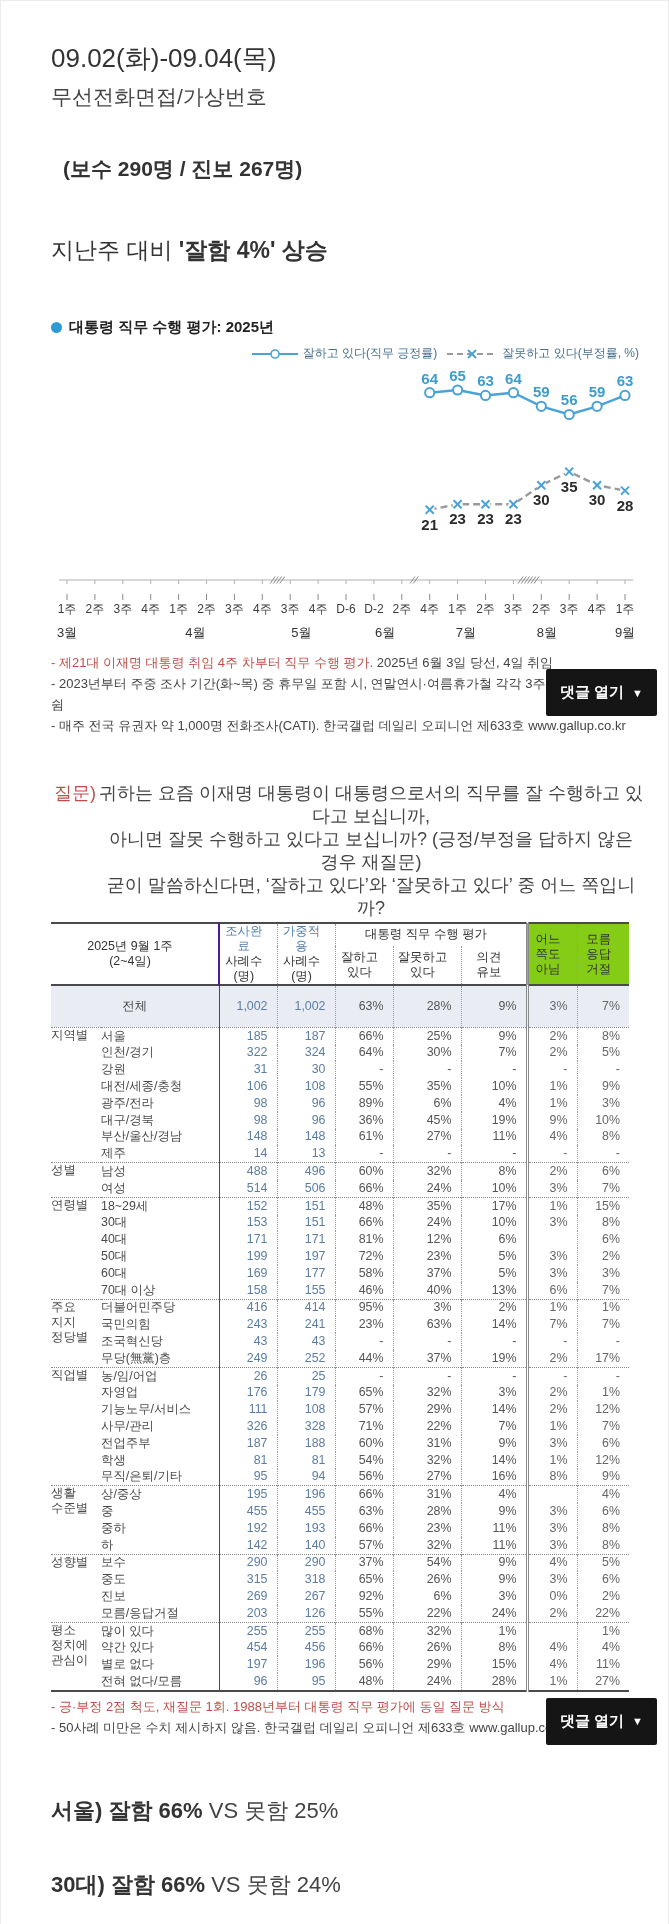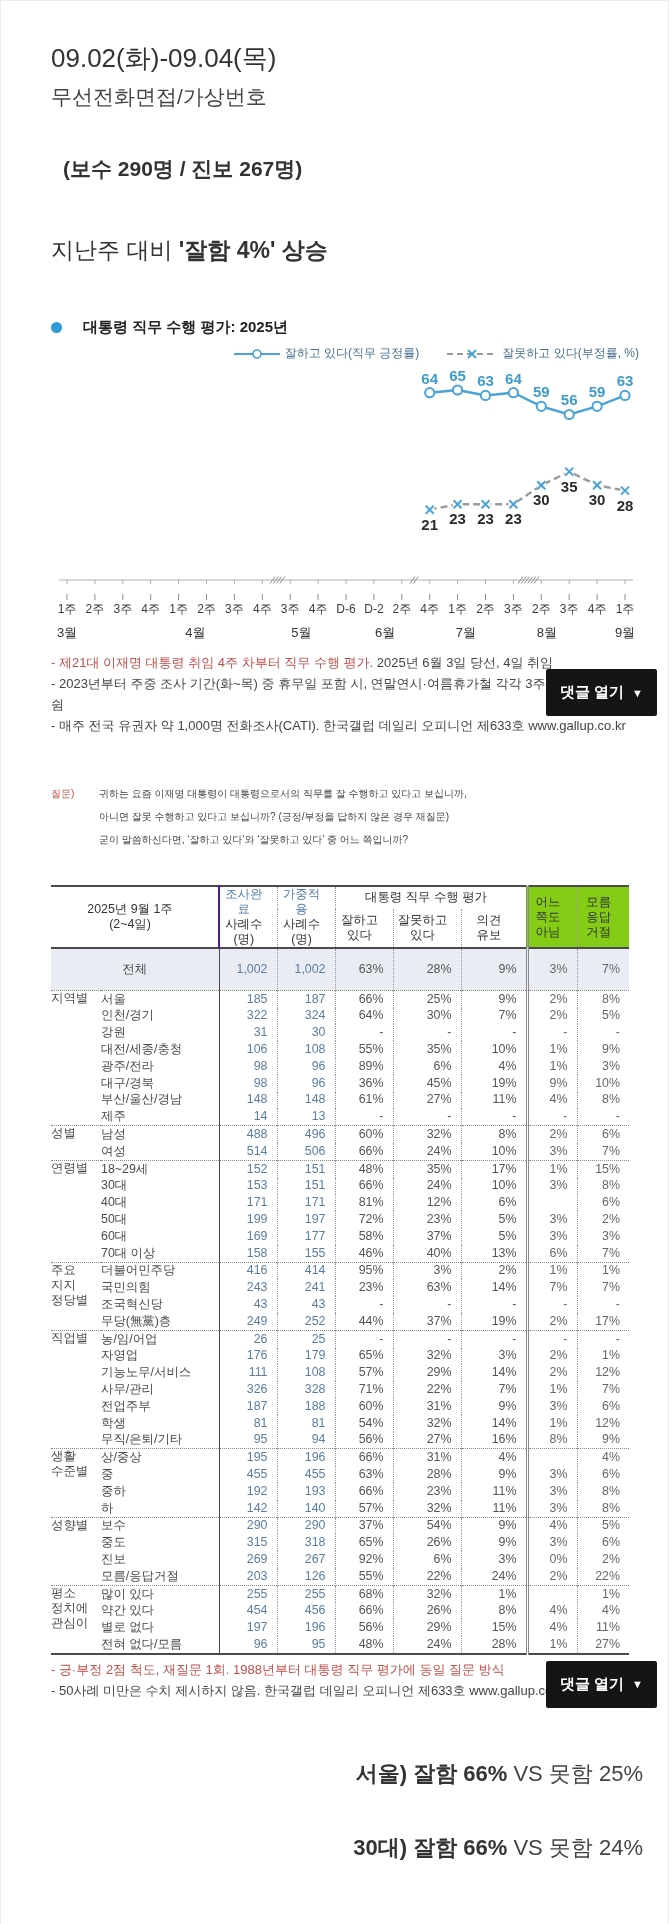--- a/index.html
+++ b/index.html
@@ -10,37 +10,37 @@
     color:#333;padding:40px 20px 30px 50px;
   }
   .content{width:592px;}
   
   .hd-line1{font-size:26px;font-weight:normal;color:#333;margin:0 0 7px 0;}
   .hd-line2{font-size:21px;color:#444;margin:0 0 44px 0;}
   .hd-line3{font-size:21px;font-weight:bold;color:#333;margin:0 0 52px 12px;}
   .headline{font-size:23px;color:#333;margin:8px 0 52px 0;}
   .headline b{font-weight:800;}
   
-  .chart-title{font-size:15px;font-weight:bold;color:#222;margin:0 0 8px 0;display:flex;align-items:center;gap:14px;}
+  .chart-title{font-size:15px;font-weight:bold;color:#222;margin:0 0 8px 0;display:flex;align-items:center;}
   .blue-dot{width:11px;height:11px;border-radius:50%;background:#2f9bd6;display:inline-block;margin-right:7px;}
-  .legend{display:flex;justify-content:flex-end;align-items:center;gap:28px;font-size:12px;color:#48708f;margin:0 4px 0 0;}
+  .legend{display:flex;justify-content:flex-end;align-items:center;gap:10px;font-size:12px;color:#48708f;margin:0 4px 0 0;}
   .legend .lg-item{display:flex;align-items:center;gap:5px;}
   .trend-chart{display:block;}
   .notes{position:relative;font-size:13px;line-height:21px;color:#444;margin:4px 0 0 0;}
   .note .red{color:#bf4e4a;}
   .cmt-btn{
     position:absolute;right:-14px;display:flex;align-items:center;gap:8px;
     background:#151515;color:#fff;border:none;font-size:15px;font-weight:bold;
     padding:14px 14px;cursor:pointer;font-family:inherit;border-radius:2px;
   }
   .cmt-btn .arr{font-size:11px;}
   #chart-notes .cmt-btn{top:17px;}
   #table-notes .cmt-btn{top:2px;}
   
-  .question{display:flex;font-size:10px;line-height:23px;color:#444;margin:46px 0 34px 0;}
+  .question{display:flex;font-size:18px;line-height:23px;color:#444;margin:46px 0 2px 0;text-align:center;}
   .q-label{color:#bf4e4a;width:48px;flex:none;}
   
   table.demo{border-collapse:collapse;border-top:2px solid #4a4a4a;border-bottom:2px solid #4a4a4a;
     font-size:12.4px;color:#4a4a4a;table-layout:fixed;width:578px;}
   table.demo th,table.demo td{padding:0 9px 0 0;height:16.8px;line-height:15px;white-space:pre-line;}
   thead th{font-weight:normal;color:#333;text-align:center;padding:1px 2px;}
   thead tr:first-child th{border-bottom:0;}
   th.period{border-right:2px solid #4c1d95;}
   th.h-num{border-right:1px dotted #999;}
   th.h-num .bluehead{color:#4f7fae;}
@@ -55,21 +55,21 @@
   td.lcol.total{text-align:center;padding:12px;}
   td.c1,td.c2{color:#5b7da3;text-align:right;border-right:1px dotted #999;}
   td.c3,td.c4{text-align:right;border-right:1px dotted #999;color:#555;}
   td.c5{text-align:right;border-right:1px solid #4a4a4a;color:#555;}
   td.c6{text-align:right;border-left:3px double #8a8a8a;border-right:1px dotted #999;color:#666;}
   td.c7{text-align:right;color:#666;}
   tr.gtop td{border-top:1px dotted #888;}
   tr.hl td{background:#e9edf3;}
   
   .summary{margin-top:58px;font-size:22px;color:#333;}
-  .sum-line{margin:0 0 44px 0;text-align:right;}
+  .sum-line{margin:0 0 44px 0;}
   .sum-line b{font-weight:800;}
   .sum-line span{color:#444;}
   .sum-line:nth-child(2){margin-bottom:37px;}
   .sum-line:nth-child(3){margin-bottom:46px;}
   .sum-line:nth-child(4){margin-bottom:4px;}
   .sum-line:nth-child(5){margin-bottom:0;}
 </style>
 </head>
 <body>
 

